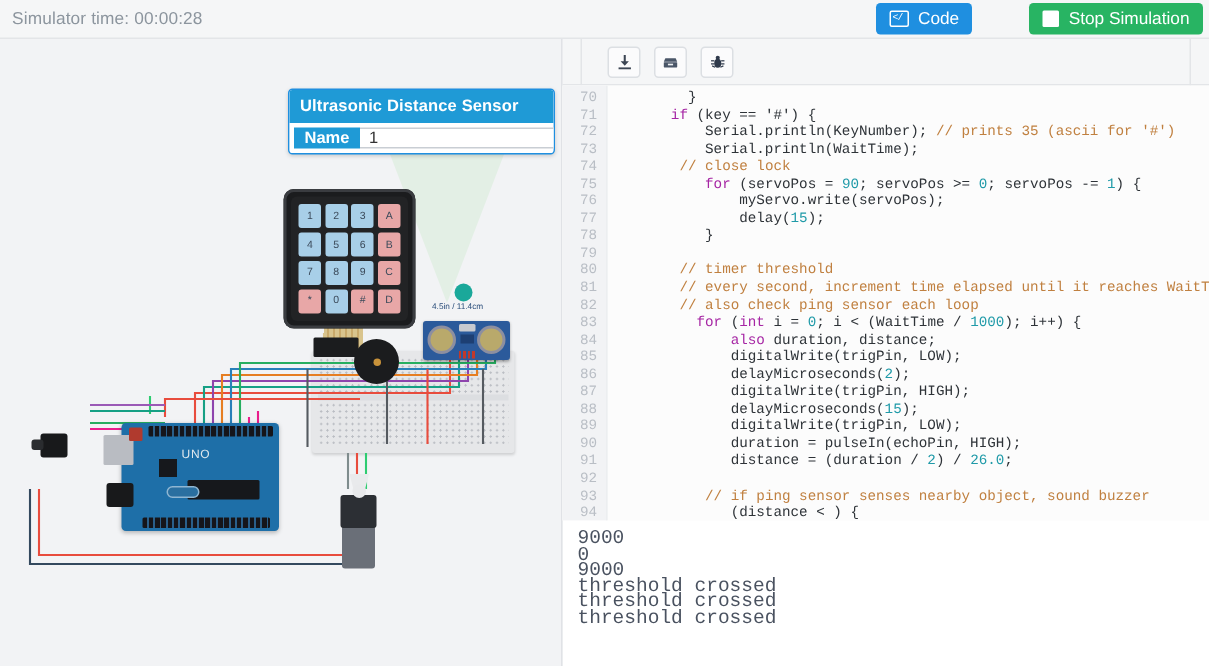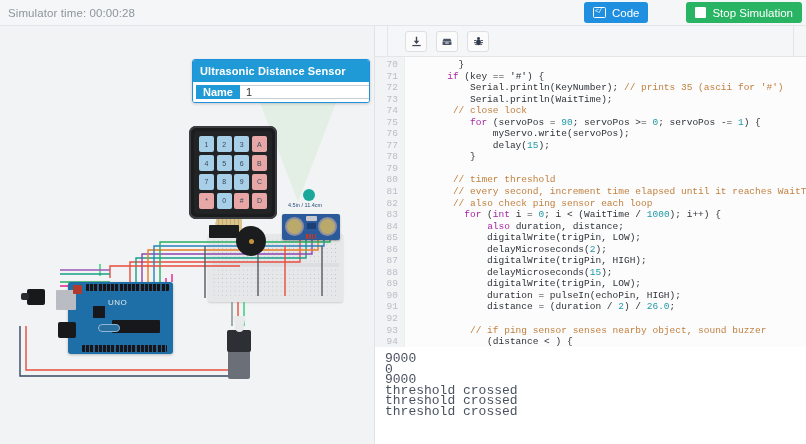--- a/index.html
+++ b/index.html
@@ -177,21 +177,21 @@
   }
   .bb-holes2 {
     position:absolute; left:4px; right:4px; top:34px; height:28px;
     background-image: radial-gradient(#b9bcc2 0.6px, transparent 0.7px);
     background-size: 4.2px 4.2px;
   }
   .bb-gap { position:absolute; left:4px; right:4px; top:29px; height:4px; background:#dcdee1; }
 
   
   .arduino {
-    position: absolute; left: 68px; top: 256px; width: 105px; height: 72px;
+    position: absolute; left: 81px; top: 256px; width: 105px; height: 72px;
     background: #1e6fa8; border-radius: 3px; z-index: 8;
     box-shadow: 0 1px 3px rgba(0,0,0,.25);
   }
   .ard-usb { position:absolute; left:-12px; top:8px; width:20px; height:20px; background:#b9bcc2; border-radius:1px; }
   .ard-pwr { position:absolute; left:-10px; top:40px; width:18px; height:16px; background:#18191b; border-radius:2px; }
   .ard-hdr-top { position:absolute; left:18px; top:2px; right:4px; height:7px;
      background: repeating-linear-gradient(to right,#15151a 0 3px,#2a5f8a 3px 4.2px); border-radius:1px;}
   .ard-hdr-bot { position:absolute; left:14px; bottom:2px; right:6px; height:7px;
      background: repeating-linear-gradient(to right,#15151a 0 3px,#2a5f8a 3px 4.2px); border-radius:1px;}
   .ard-mcu { position:absolute; left:44px; top:38px; width:48px; height:13px; background:#16181c; border-radius:1px;}

